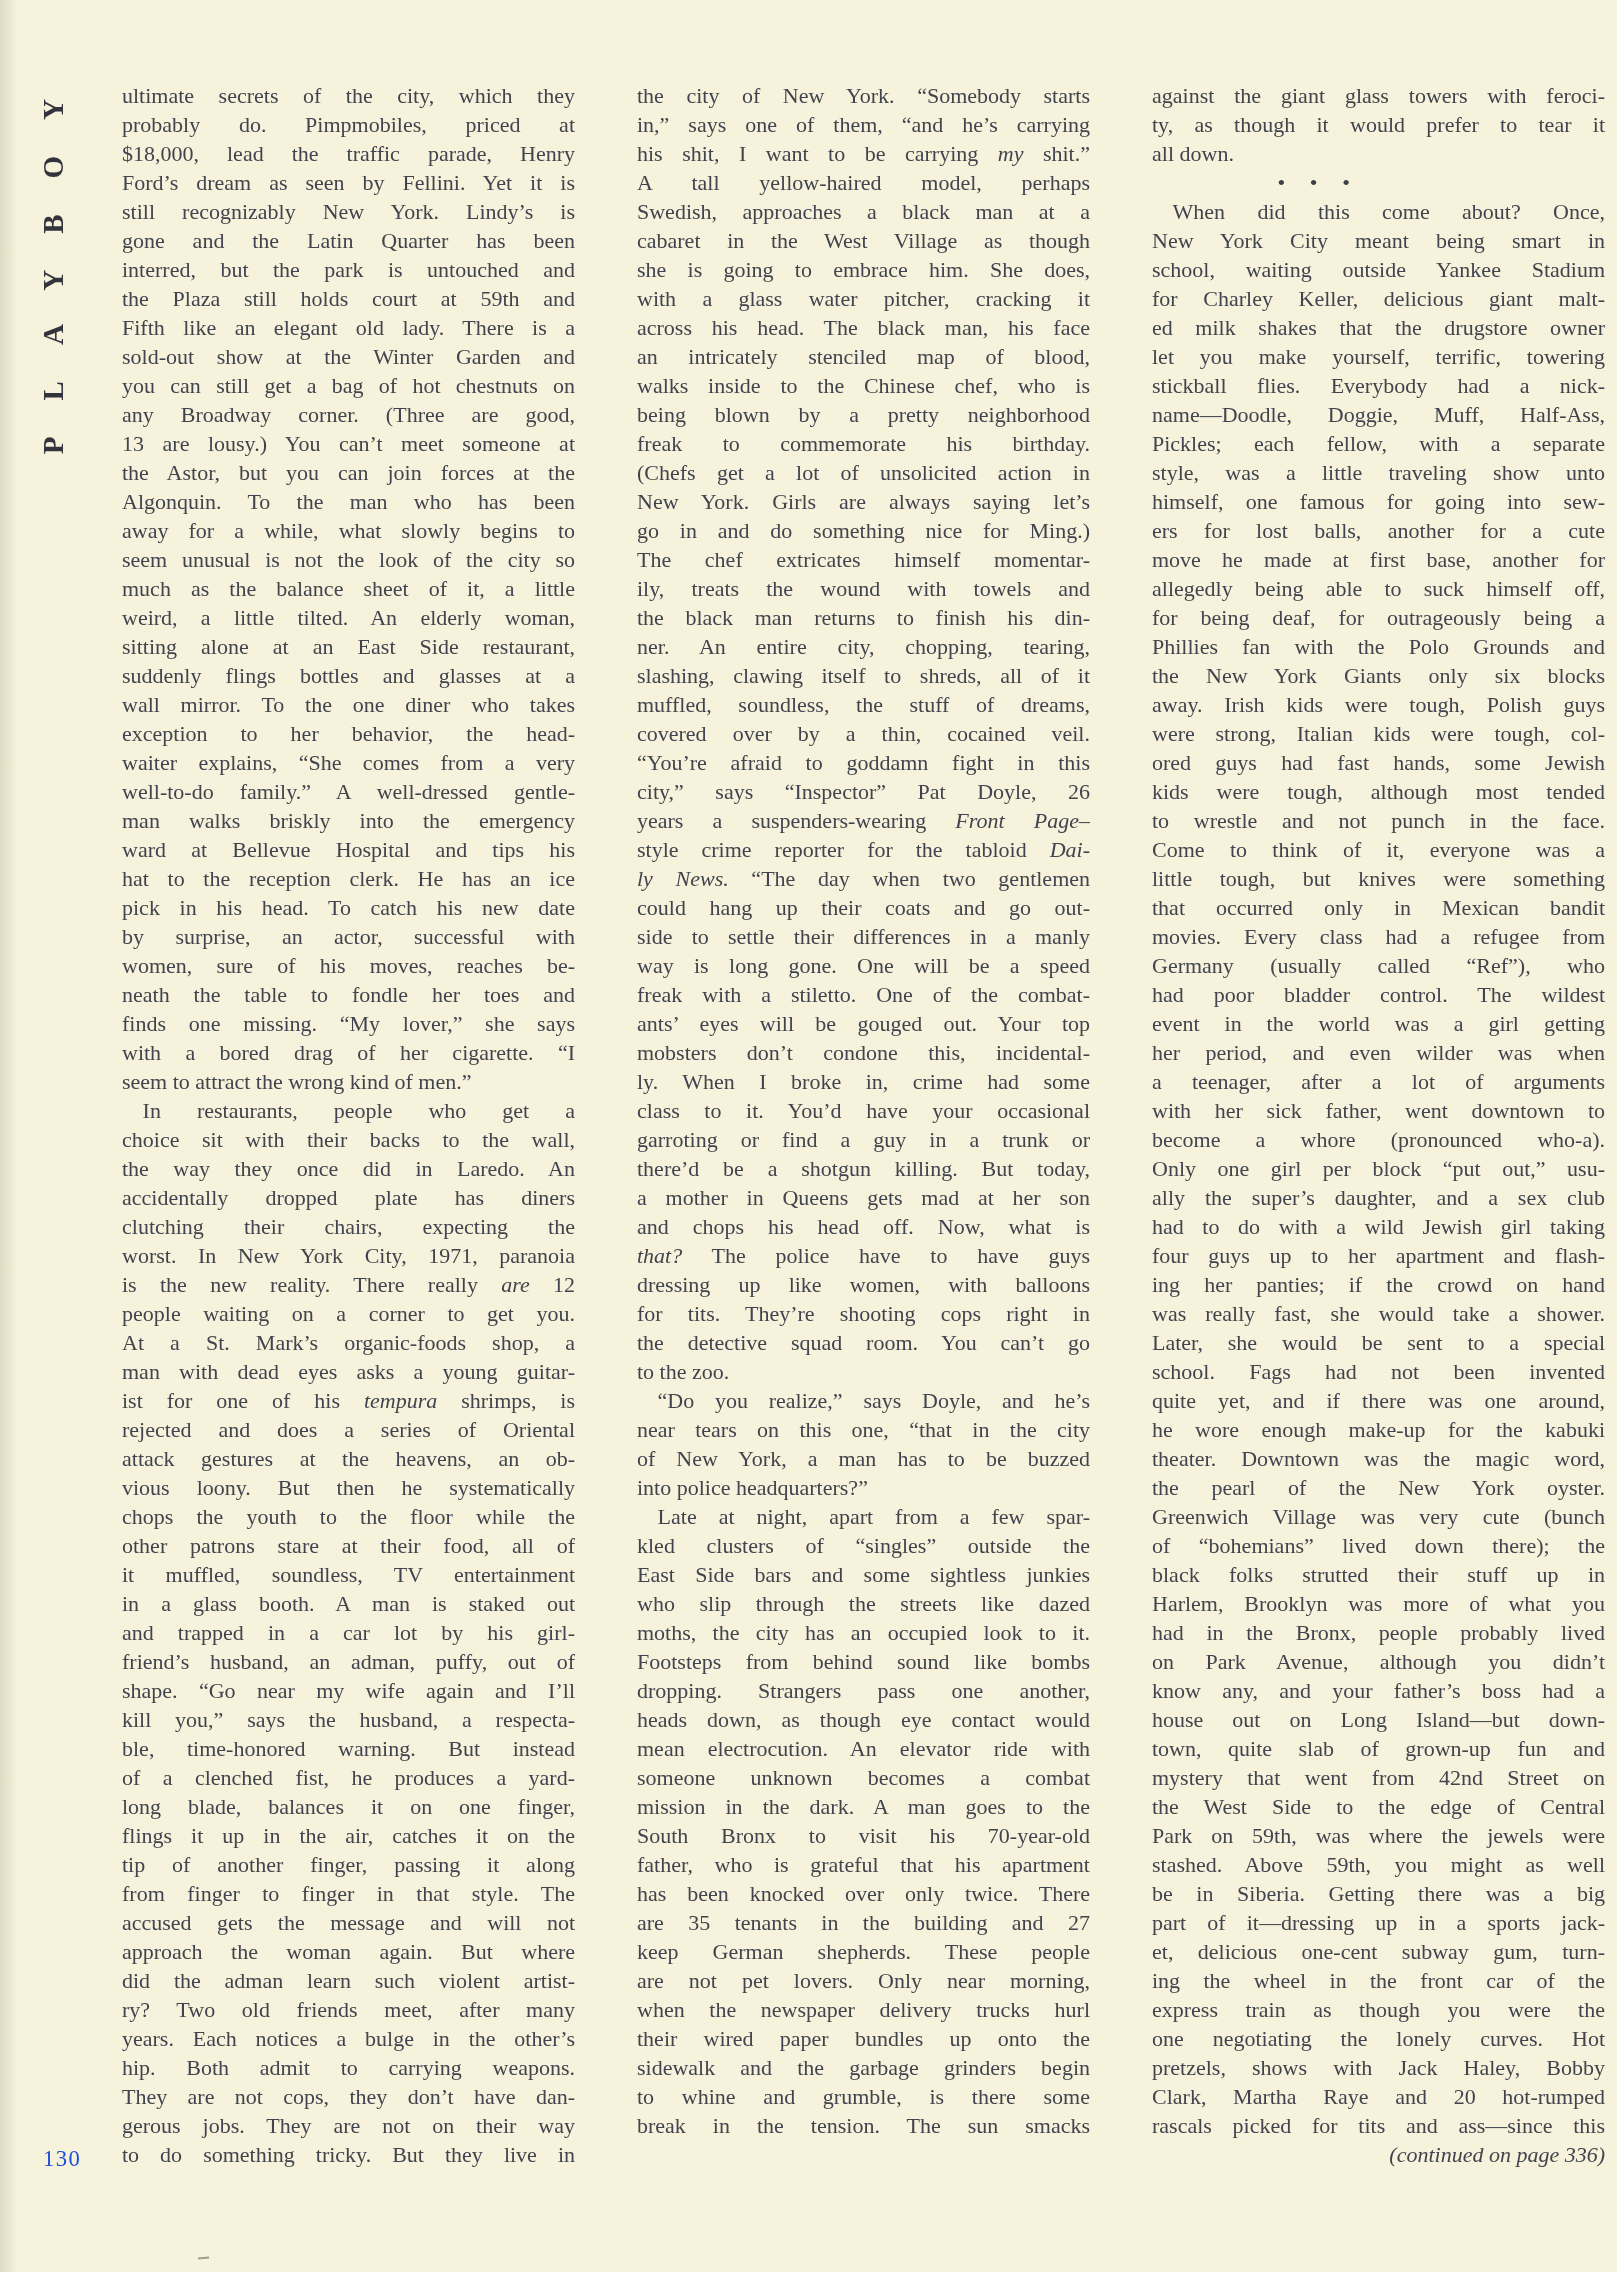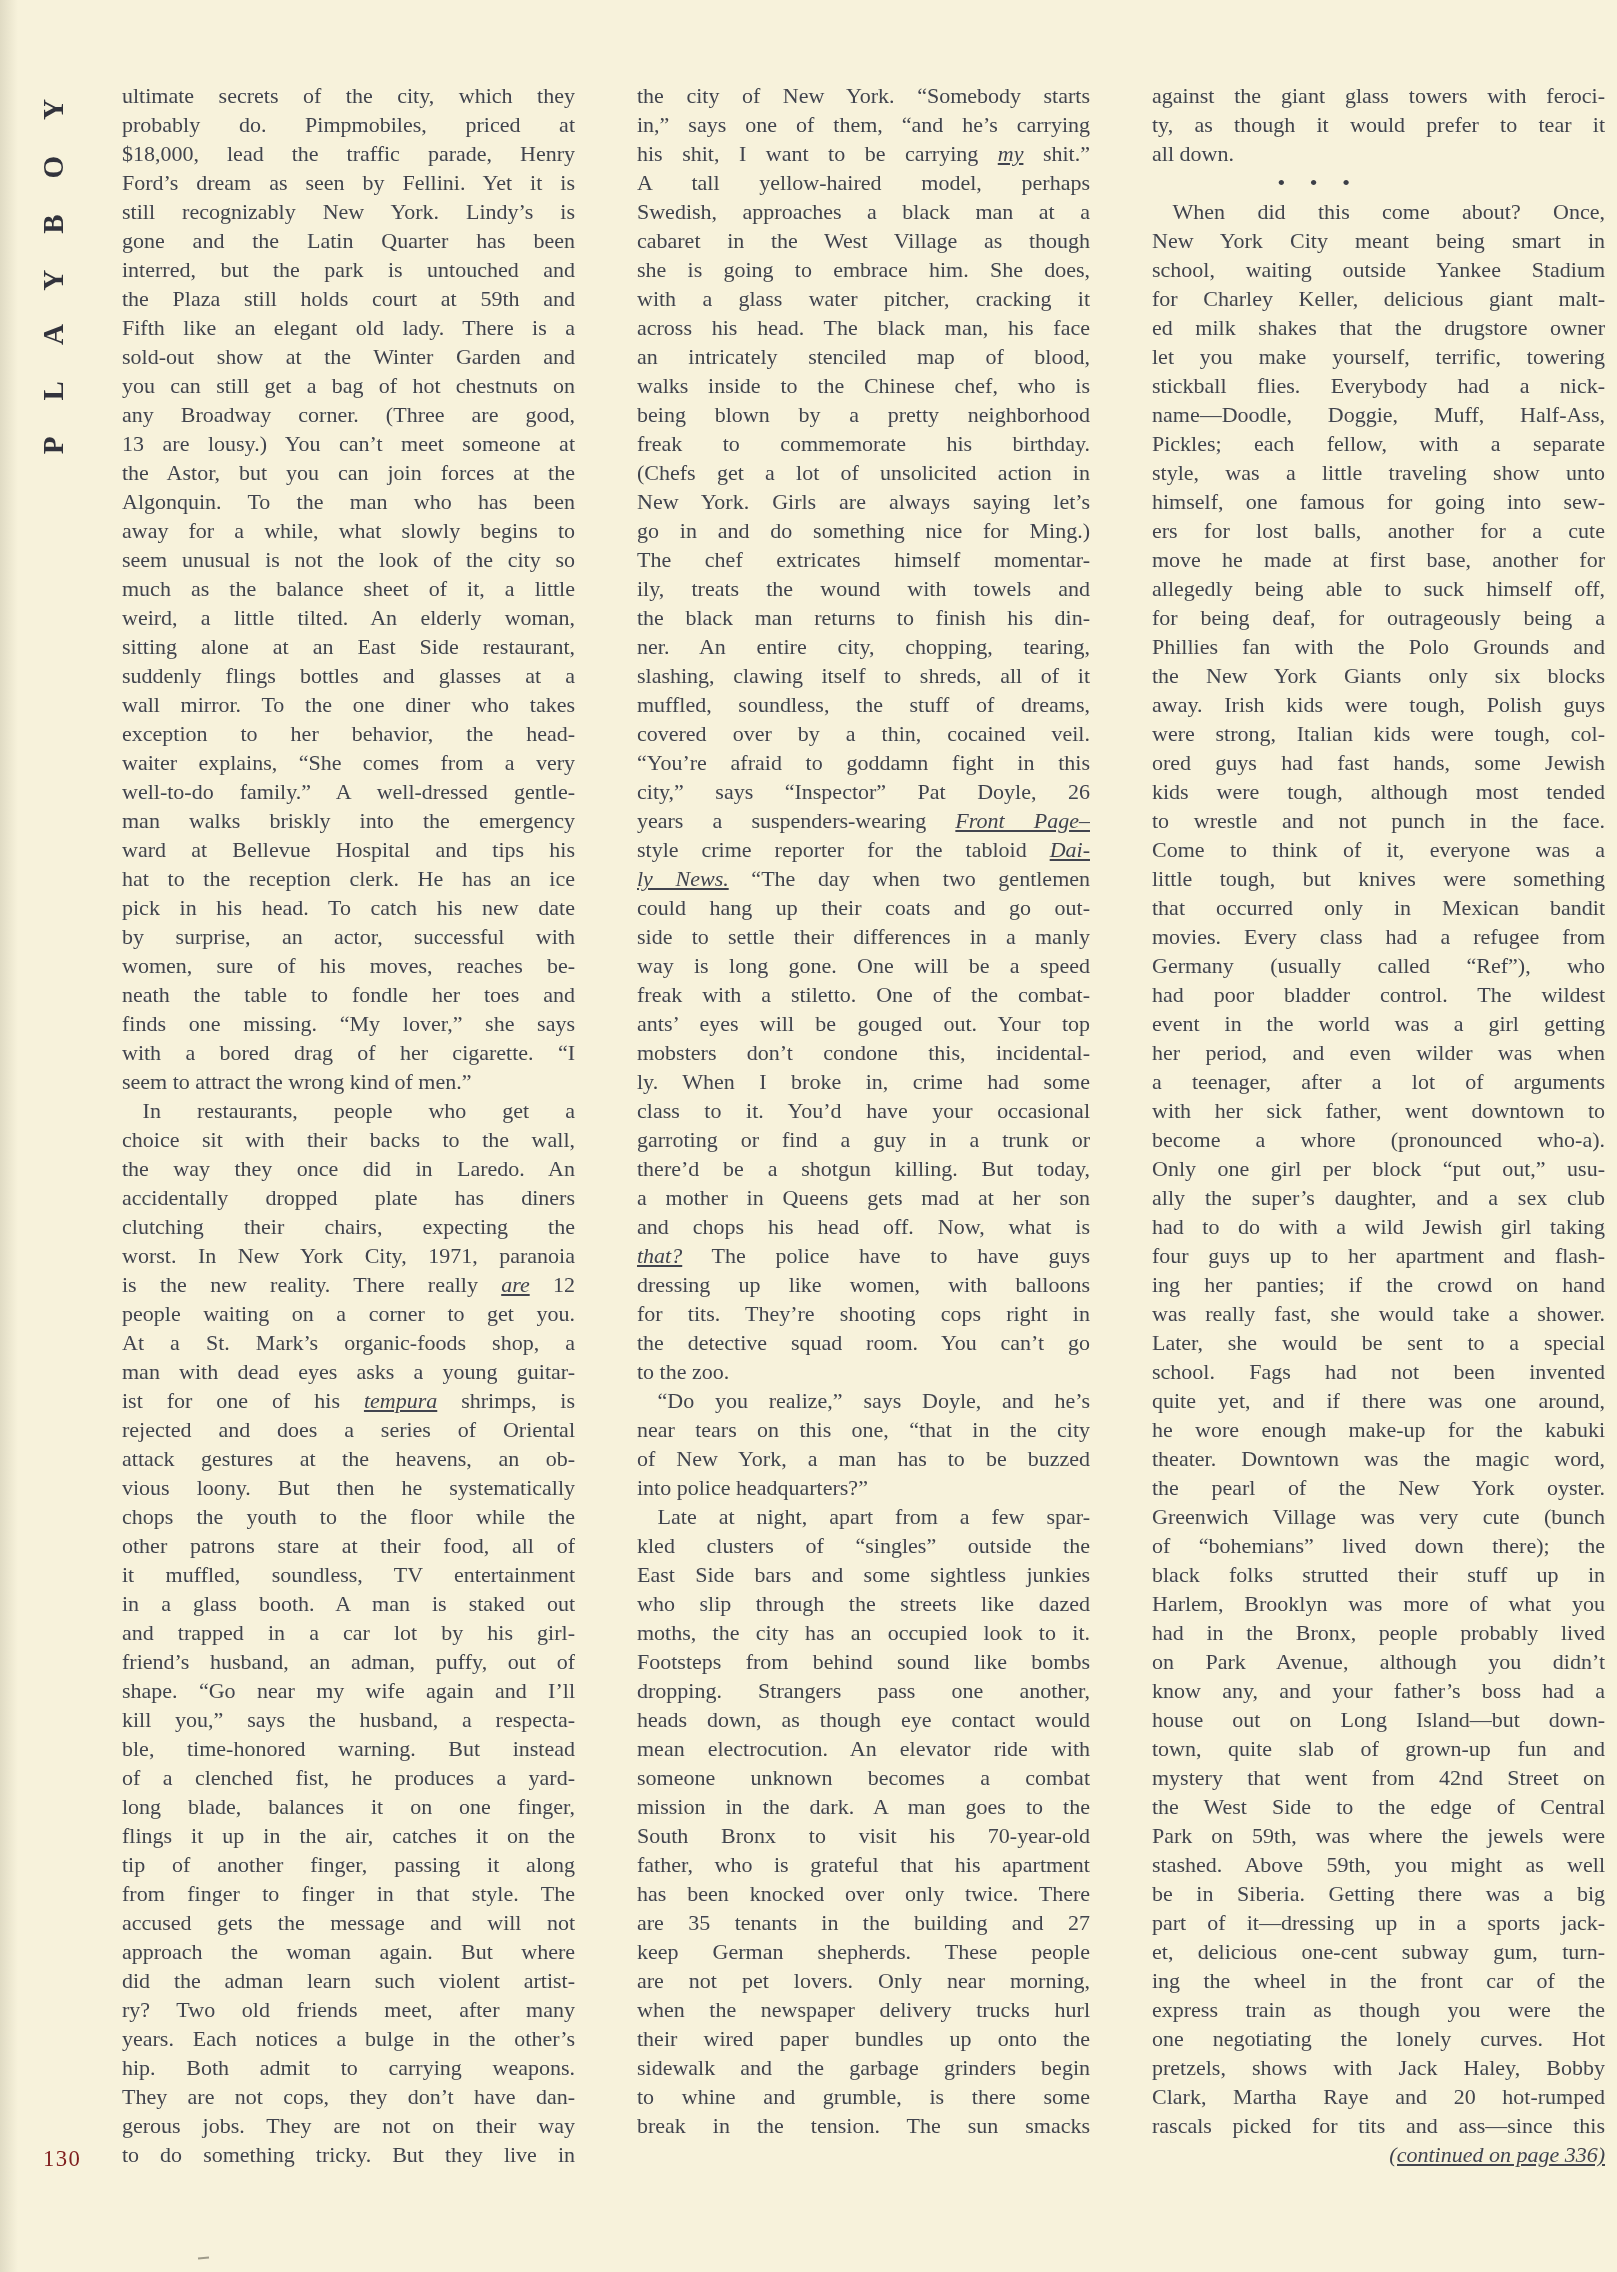--- a/index.html
+++ b/index.html
@@ -41,40 +41,40 @@
   .p-end   { text-align-last: left; }
   .al-right{ text-align: left; text-align-last: right; }
   .dots {
     text-align: center;
     text-align-last: center;
     letter-spacing: 9.6px;
     font-size: 22px;
     transform: translateX(-60px);
     color: #3c3f48;
   }
-  .it { font-style: italic; text-decoration: underline; }
+  .it { font-style: italic; }
   .logo {
     position: absolute;
     left: 37px;
     top: 63px;
     writing-mode: vertical-rl;
     transform: rotate(180deg);
     font-family: "Liberation Serif", "DejaVu Serif", serif;
     font-weight: bold;
     font-size: 29px;
     letter-spacing: 36px;
     color: #32333c;
   }
   .folio {
     position: absolute;
     left: 43px;
     top: 2144px;
     line-height: 29px;
     font-size: 22.7px;
-    color: #7f1d1d;
+    color: #1d4ed8;
     letter-spacing: 1.4px;
   }
   .artifact-dash {
     position: absolute;
     left: 198px;
     top: 2257px;
     width: 11px;
     height: 2.1px;
     background: #6f6c5e;
     opacity: 0.65;

